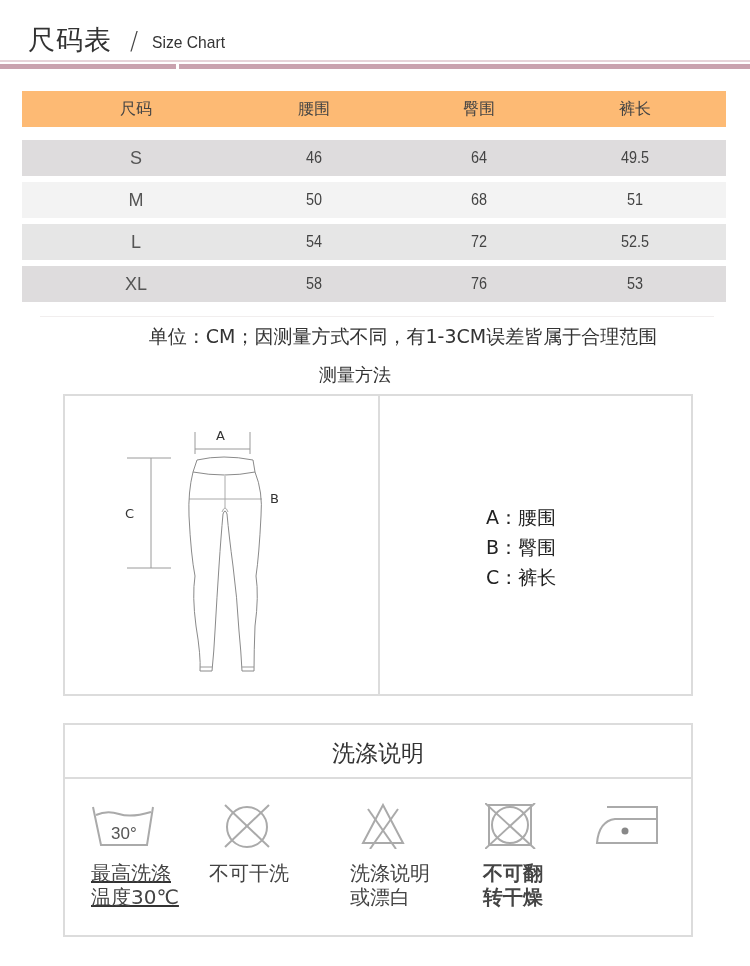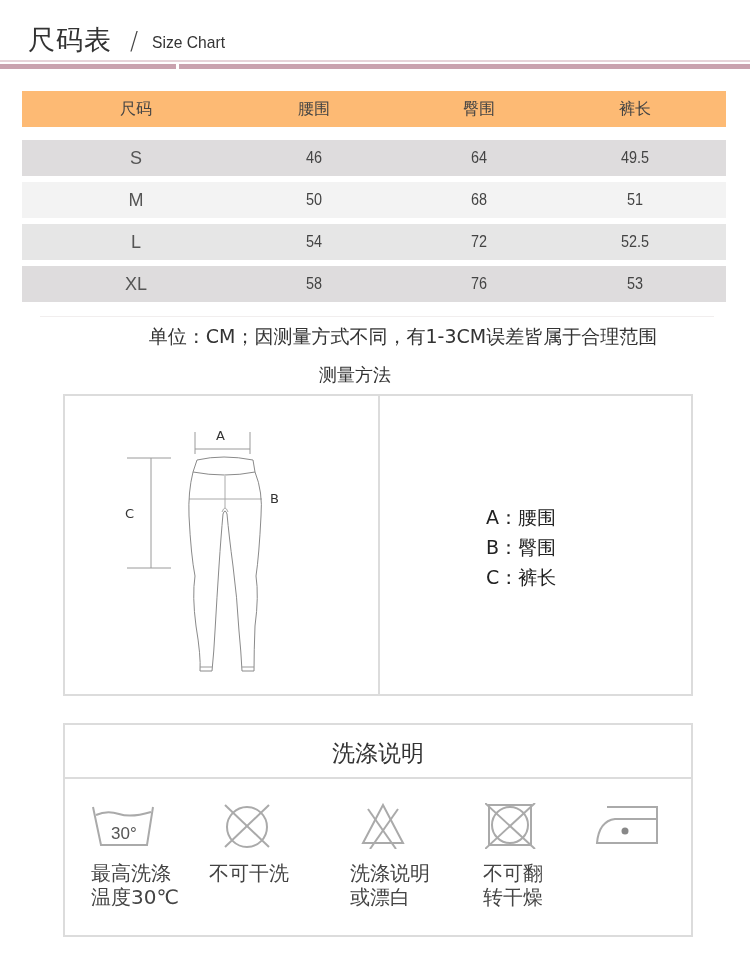--- a/index.html
+++ b/index.html
@@ -129,21 +129,21 @@
   <div class="legend">
     <div><span>A：</span><span>腰围</span></div>
     <div><span>B：</span><span>臀围</span></div>
     <div><span>C：</span><span>裤长</span></div>
   </div>
 </div>
 
 <div class="care-box">
   <div class="care-title">洗涤说明</div>
 
-  <div class="care-item" style="left:26px;">
+  <div class="care-item" style="left:26px;text-decoration:underline;">
     <svg class="care-icon" viewBox="0 0 64 46">
       <g fill="none" stroke="#aaa" stroke-width="2">
         <path d="M4 4 L12 42 L58 42 L64 4" transform="translate(-2,0)"></path>
         <path d="M5 12 Q16 7 28 11 Q40 15 60 9"></path>
       </g>
       <text x="20" y="36" font-size="17" fill="#555" font-family="Liberation Sans, sans-serif">30°</text>
     </svg>
     <div class="care-label">
       <div>最高洗涤</div>
       <div>温度30℃</div>
@@ -170,21 +170,21 @@
         <line x1="8" y1="6" x2="36" y2="46"></line>
         <line x1="38" y1="6" x2="10" y2="46"></line>
       </g>
     </svg>
     <div class="care-label">
       <div>洗涤说明</div>
       <div>或漂白</div>
     </div>
   </div>
 
-  <div class="care-item" style="left:418px;">
+  <div class="care-item" style="left:418px;font-weight:bold;">
     <svg class="care-icon" viewBox="0 0 64 46" style="margin-left:2px;">
       <g fill="none" stroke="#aaa" stroke-width="2">
         <rect x="4" y="2" width="42" height="40"></rect>
         <circle cx="25" cy="22" r="18"></circle>
         <line x1="0" y1="0" x2="50" y2="46"></line>
         <line x1="50" y1="0" x2="0" y2="46"></line>
       </g>
     </svg>
     <div class="care-label">
       <div>不可翻</div>

